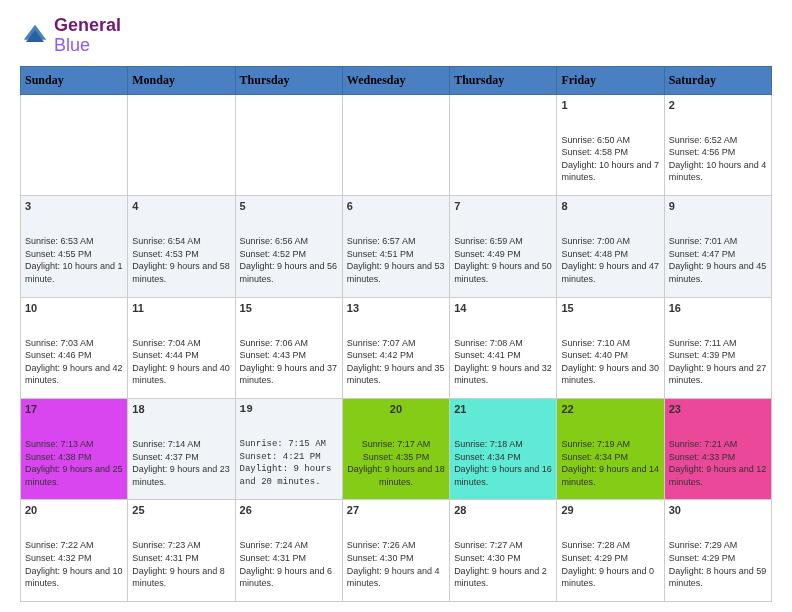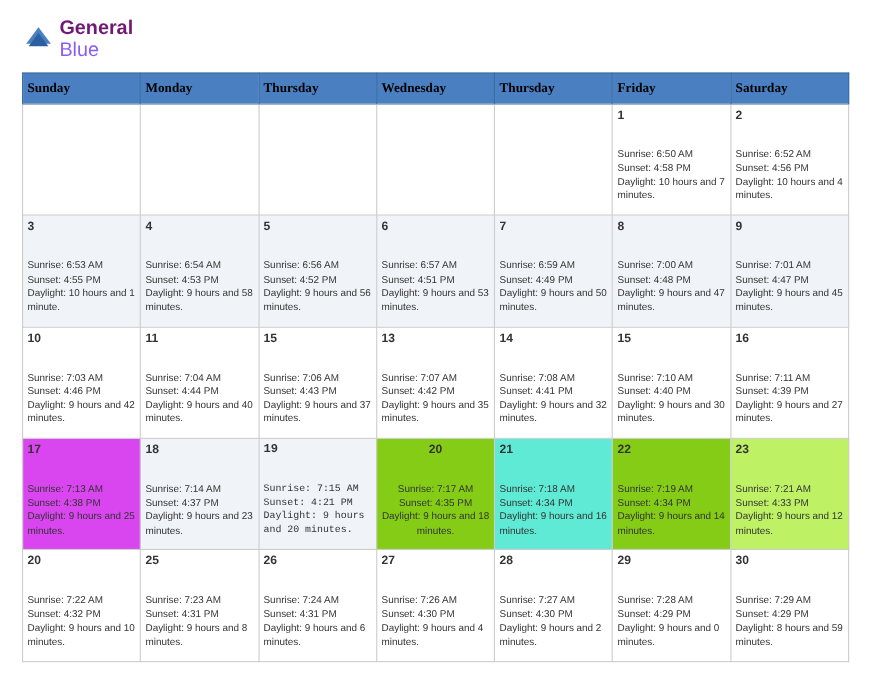--- a/index.html
+++ b/index.html
@@ -292,21 +292,21 @@
 Daylight: 9 hours
 and 16 minutes.</div>
           </td>
           <td style="background: #84cc16;">
             <span class="day-number">22</span>
             <div class="day-info">Sunrise: 7:19 AM
 Sunset: 4:34 PM
 Daylight: 9 hours
 and 14 minutes.</div>
           </td>
-          <td style="background: #bef264;">
+          <td style="background: #ec4899;">
             <span class="day-number">23</span>
             <div class="day-info">Sunrise: 7:21 AM
 Sunset: 4:33 PM
 Daylight: 9 hours
 and 12 minutes.</div>
           </td>
         </tr>
         <tr>
           <td>
             <span class="day-number">20</span>

